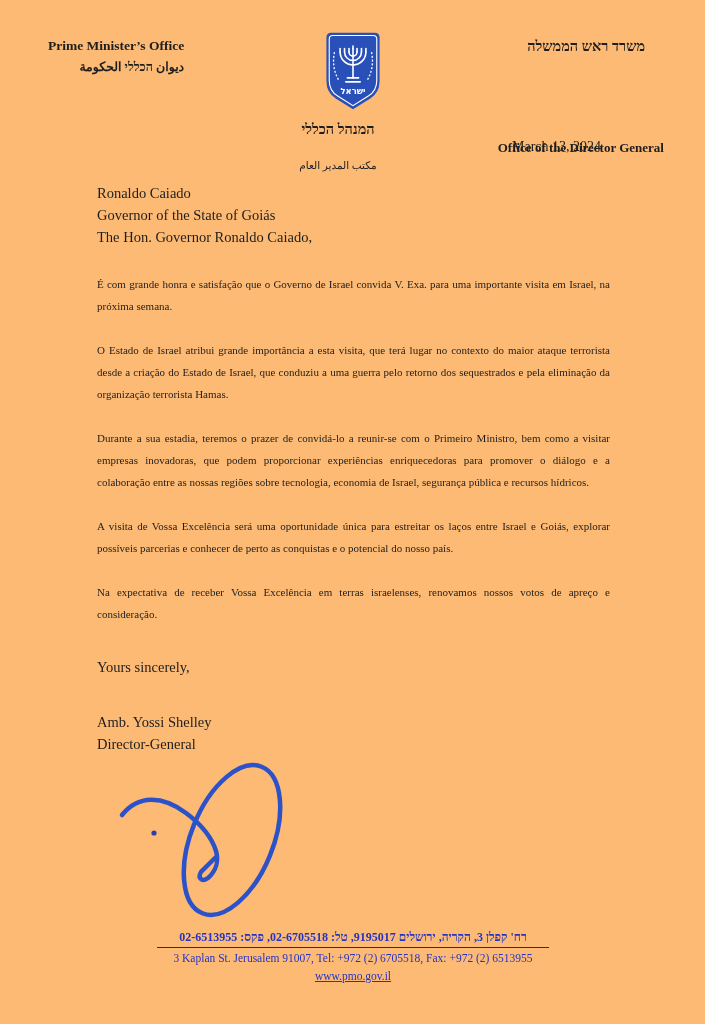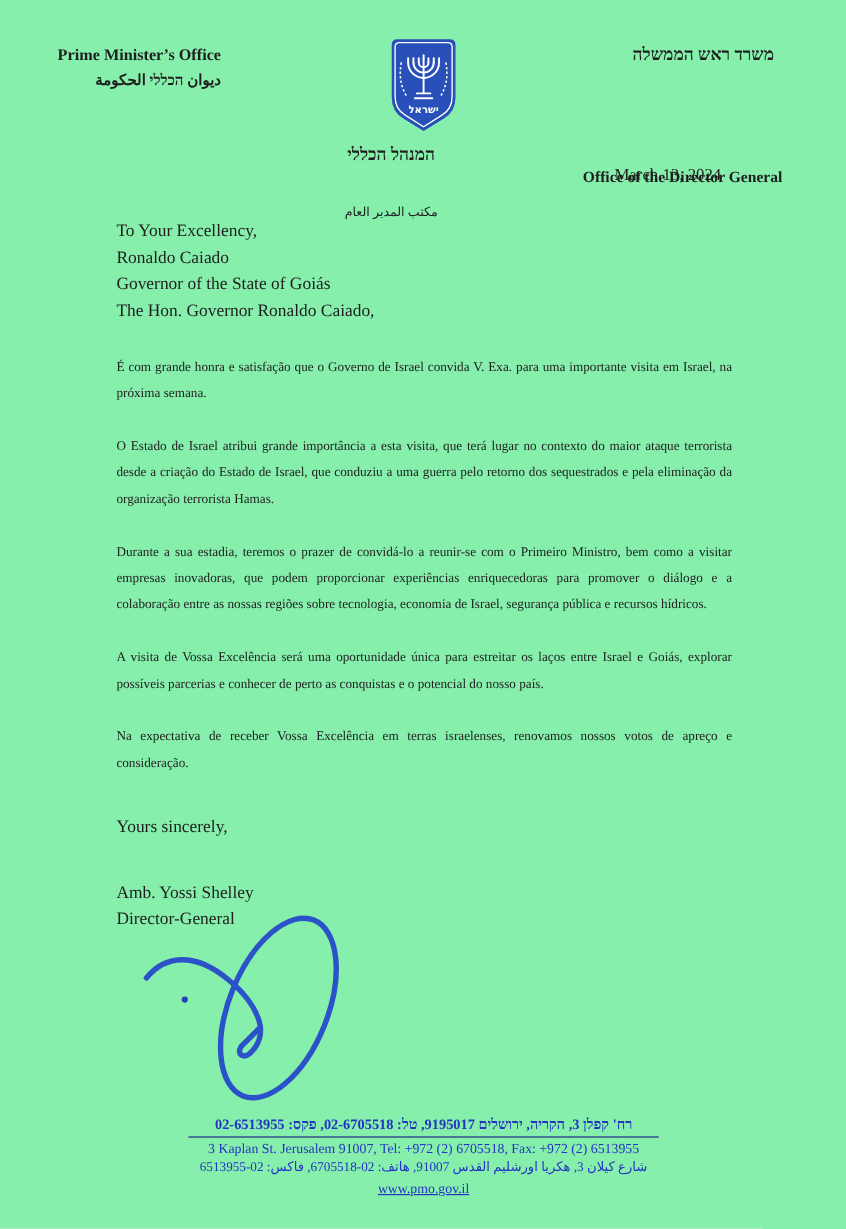--- a/index.html
+++ b/index.html
@@ -1,31 +1,31 @@
 <!DOCTYPE html>
 <html><head>
 <meta charset="utf-8">
 <style>
   html,body{margin:0;padding:0;background:#e8e8e8;}
   .page{
-    position:relative;width:705px;height:1024px;background:#86efac;
+    position:relative;width:705px;height:1024px;background:#fdba74;
     font-family:"Liberation Serif","DejaVu Serif",serif;color:#1e1e1e;
     margin:0 auto;overflow:hidden;
   }
   
   .hdr-left{position:absolute;left:48px;top:36px;line-height:1.45;}
   .hl-en{font-weight:bold;font-size:13.5px;}
   .hl-ar{font-weight:bold;font-size:12.5px;margin-top:2px;}
   .hdr-right{position:absolute;right:60px;top:38px;font-weight:bold;font-size:14.5px;}
   .emblem{position:absolute;left:324px;top:31px;width:58px;height:84px;}
   .emblem svg{display:block;width:100%;height:100%;}
-  .center-block{position:absolute;left:0;top:122px;width:652px;text-align:center;line-height:1.1;}
+  .center-block{position:absolute;left:12px;top:122px;width:652px;text-align:center;line-height:1.1;}
   .cb-he{font-weight:bold;font-size:14.5px;}
   .cb-en{font-weight:bold;font-size:13px;margin-top:3px;text-align:right;}
-  .cb-ar{font-size:10.5px;margin-top:17px;}
+  .cb-ar{font-size:10.5px;margin-top:5px;}
   .date{position:absolute;left:512px;top:139px;font-size:14px;}
   
   .content{position:absolute;left:97px;top:182px;width:513px;}
   .recipient{margin-bottom:25px;}
   .recipient div{font-size:14.5px;line-height:22px;}
   .content p{
     margin:0 0 22px 0;font-size:11px;line-height:22px;
     text-align:justify;text-justify:inter-word;
   }
   
@@ -85,21 +85,20 @@
   <div class="center-block">
     <div class="cb-he" dir="rtl">המנהל הכללי</div>
     <div class="cb-en">Office of the Director General</div>
     <div class="cb-ar" dir="rtl">مكتب المدير العام</div>
   </div>
 
   <div class="date">March 13, 2024</div>
 
   <div class="content">
     <div class="recipient">
-      <div>To Your Excellency,</div>
       <div>Ronaldo Caiado</div>
       <div>Governor of the State of Goiás</div>
       <div>The Hon. Governor Ronaldo Caiado,</div>
     </div>
 
     <p>É com grande honra e satisfação que o Governo de Israel convida V. Exa. para uma importante visita em Israel, na próxima semana.</p>
     <p>O Estado de Israel atribui grande importância a esta visita, que terá lugar no contexto do maior ataque terrorista desde a criação do Estado de Israel, que conduziu a uma guerra pelo retorno dos sequestrados e pela eliminação da organização terrorista Hamas.</p>
     <p>Durante a sua estadia, teremos o prazer de convidá-lo a reunir-se com o Primeiro Ministro, bem como a visitar empresas inovadoras, que podem proporcionar experiências enriquecedoras para promover o diálogo e a colaboração entre as nossas regiões sobre tecnologia, economia de Israel, segurança pública e recursos hídricos.</p>
     <p>A visita de Vossa Excelência será uma oportunidade única para estreitar os laços entre Israel e Goiás, explorar possíveis parcerias e conhecer de perto as conquistas e o potencial do nosso país.</p>
     <p>Na expectativa de receber Vossa Excelência em terras israelenses, renovamos nossos votos de apreço e consideração.</p>
@@ -116,17 +115,16 @@
       <ellipse cx="122" cy="95" rx="41" ry="79" transform="rotate(22 122 95)"></ellipse>
       <path d="M12 70 C 28 50, 52 50, 76 68 C 92 80, 102 93, 106 106 C 109 116, 106 126, 98 133 C 93 137, 87 134, 91 127 L 107 111"></path>
     </g>
     <circle cx="44" cy="88" r="2.6" fill="#2b3fb0"></circle>
   </svg>
 
   <div class="footer">
     <div class="f-he" dir="rtl">רח' קפלן 3, הקריה, ירושלים 9195017, טל: 02-6705518, פקס: 02-6513955</div>
     <div class="f-rule"></div>
     <div class="f-en">3 Kaplan St. Jerusalem 91007, Tel: +972 (2) 6705518, Fax: +972 (2) 6513955</div>
-    <div class="f-ar" dir="rtl">شارع كيلان 3, هكريا اورشليم القدس 91007, هاتف: 02-6705518, فاكس: 02-6513955</div>
     <a class="f-url" href="#">www.pmo.gov.il</a>
   </div>
 
 </div>
 
 </body></html>

